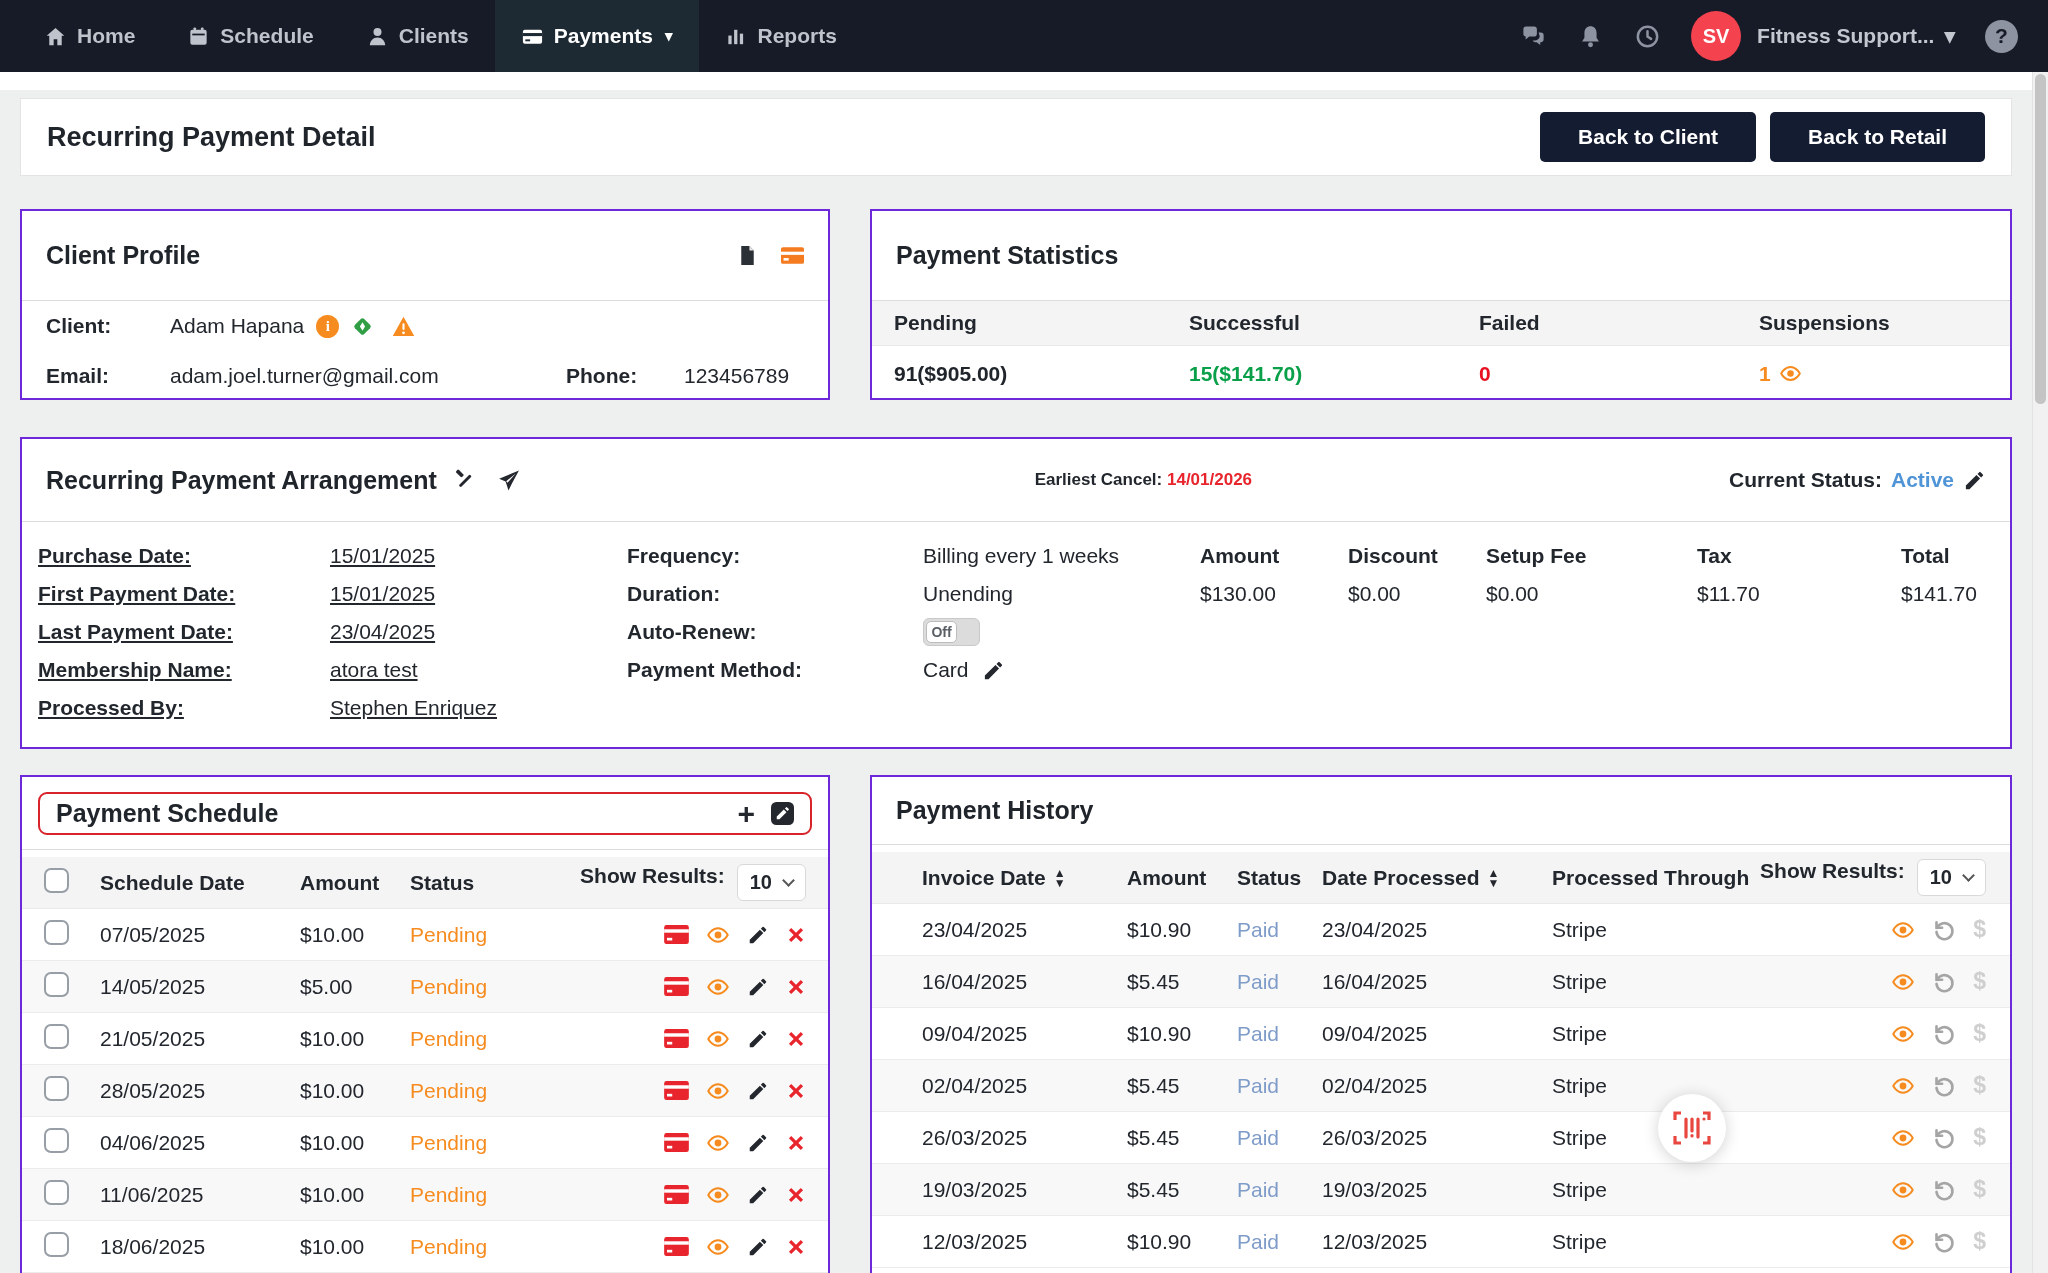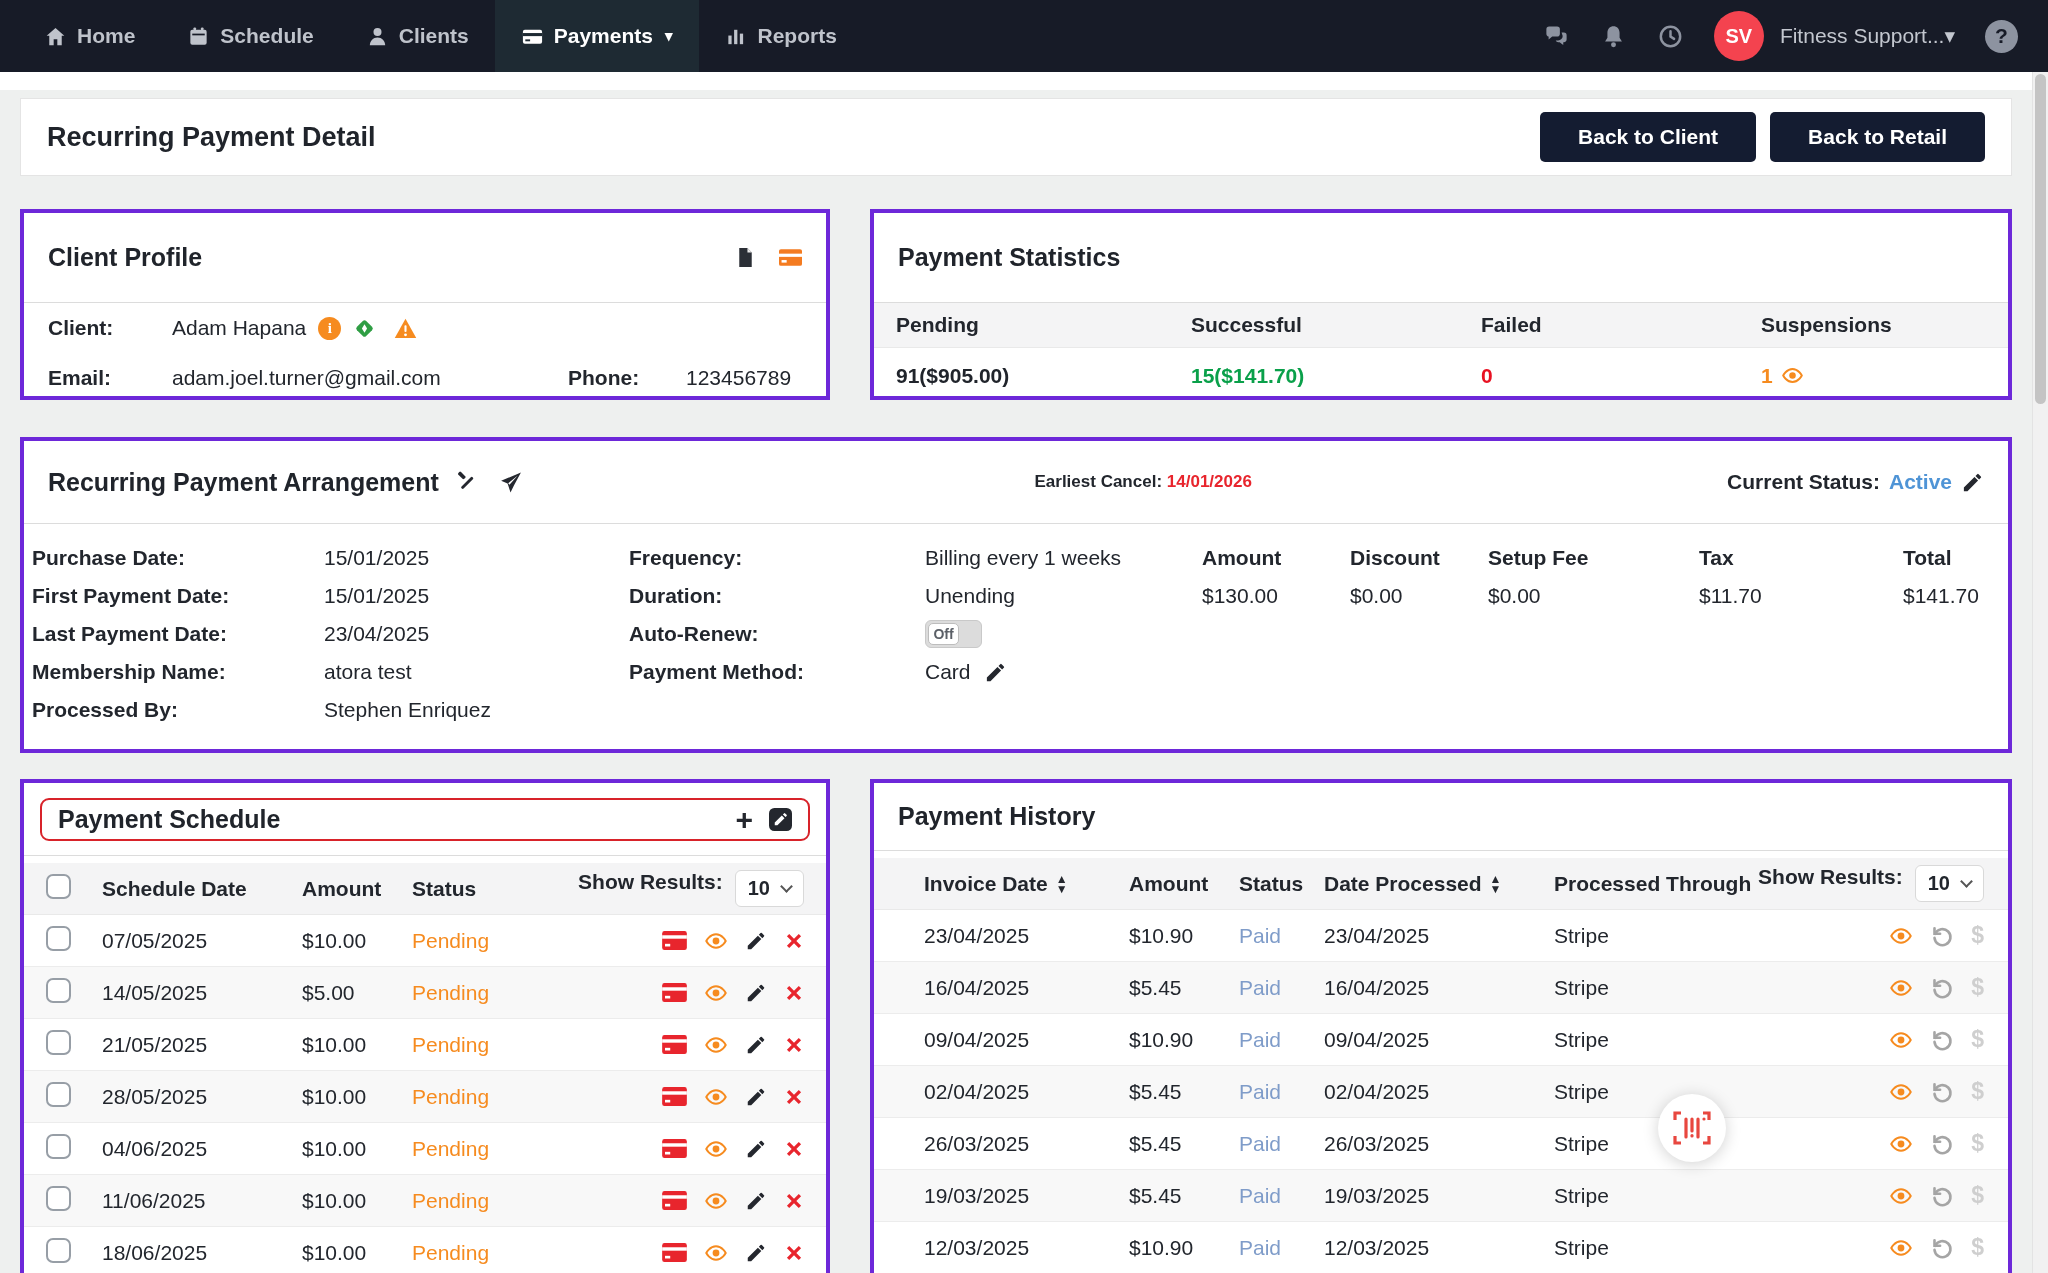--- a/index.html
+++ b/index.html
@@ -10,28 +10,28 @@
   .navbar { height:72px; background:var(--navbar); display:flex; align-items:stretch; color:#bfc3cb; }
   .nav-left { display:flex; align-items:stretch; padding-left:18px; }
   .nav-item { display:flex; align-items:center; gap:10px; padding:0 26px; font-size:21px; font-weight:700; cursor:pointer; }
   .nav-item.active { background:var(--navbar-active); color:#fff; }
   .nav-item svg { width:23px; height:23px; flex:none; }
   .nav-caret { font-size:15px; margin-left:2px; }
   .nav-right { margin-left:auto; display:flex; align-items:center; gap:30px; padding-right:30px; }
   .nav-icon-btn { color:#8d93a0; display:flex; cursor:pointer; }
   .nav-icon-btn svg { width:27px; height:27px; }
   .avatar { width:50px; height:50px; border-radius:50%; background:var(--brand-red); color:#fff; display:flex; align-items:center; justify-content:center; font-weight:bold; font-size:20px; flex:none; }
-  .account { display:flex; align-items:center; font-size:21px; color:#c3c7cf; cursor:pointer; margin-left:-14px; }
+  .account { display:flex; align-items:center; gap:10px; font-size:21px; color:#c3c7cf; cursor:pointer; margin-left:-14px;font-weight:bold; }
   .help-circle { width:33px; height:33px; border-radius:50%; background:#8d93a0; color:#171b27; font-weight:bold; font-size:21px; display:flex; align-items:center; justify-content:center; cursor:pointer; }
 
   .top-strip { height:18px; background:#fff; }
 
   
   .content { margin:0 36px 0 20px; }
-  .card { background:#fff; border:4px solid #6d28d9; }
+  .card { background:#fff; border:2px solid #6d28d9; }
   .card-header { display:flex; align-items:center; padding:0 24px; height:90px; border-bottom:1px solid #dcdcdc; }
   .card-title { font-size:25px; font-weight:bold; color:#20242b; }
 
   
   .page-header { margin-top:8px; height:78px; display:flex; align-items:center; padding:0 26px; background:#fff; border:1px solid #e4e4e4; }
   .page-title { font-size:27px; font-weight:bold; color:#20242b; }
   .header-buttons { margin-left:auto; display:flex; gap:14px; }
   .btn-dark { background:var(--button-navy); color:#fff; font-size:21px; font-weight:bold; padding:13px 38px; border-radius:5px; border:none; font-family:inherit; cursor:pointer; }
 
   
@@ -59,21 +59,21 @@
   .arr-header { position:relative; height:83px; display:flex; align-items:center; padding:0 24px; border-bottom:1px solid #dcdcdc; }
   .arr-title-icons { display:flex; align-items:center; gap:18px; margin-left:16px; color:#24272e; }
   .arr-title-icons span { display:flex; cursor:pointer; }
   .arr-title-icons svg { width:25px; height:25px; }
   .earliest { position:absolute; left:55%; transform:translateX(-50%); font-size:17px; font-weight:bold; white-space:nowrap;margin-left:28px; }
   .earliest .red { color:var(--red); }
   .current-status { margin-left:auto; font-size:21px; font-weight:bold; display:flex; align-items:center; gap:9px; white-space:nowrap; }
   .current-status .blue { color:var(--link-blue); }
   .arr-body { position:relative; height:225px; font-size:21px; }
   .fgrid { position:absolute; display:grid; grid-auto-rows:38px; align-items:center; }
-  .fl { left:8px; top:15px; grid-template-columns:292px auto; }
+  .fl { left:16px; top:15px; grid-template-columns:292px auto;text-decoration:underline; }
   .fm { left:605px; top:15px; grid-template-columns:296px auto; }
   .lab { font-weight:bold; }
   .amounts { left:1178px; top:15px; grid-template-columns:148px 138px 211px 204px auto; }
   .pm-cell { display:flex; align-items:center; gap:13px; }
   .icon-btn { display:flex; cursor:pointer; }
   .icon-btn svg { width:23px; height:23px; }
 
   .toggle { width:57px; height:28px; background:#dcdcdc; border:1px solid #c9c9c9; border-radius:6px; display:inline-flex; padding:2px; cursor:pointer; }
   .toggle-label { background:#fff; border:1px solid #bdbdbd; border-radius:5px; width:31px; display:flex; align-items:center; justify-content:center; font-size:14px; font-weight:bold; color:#5a5f66; }
 

